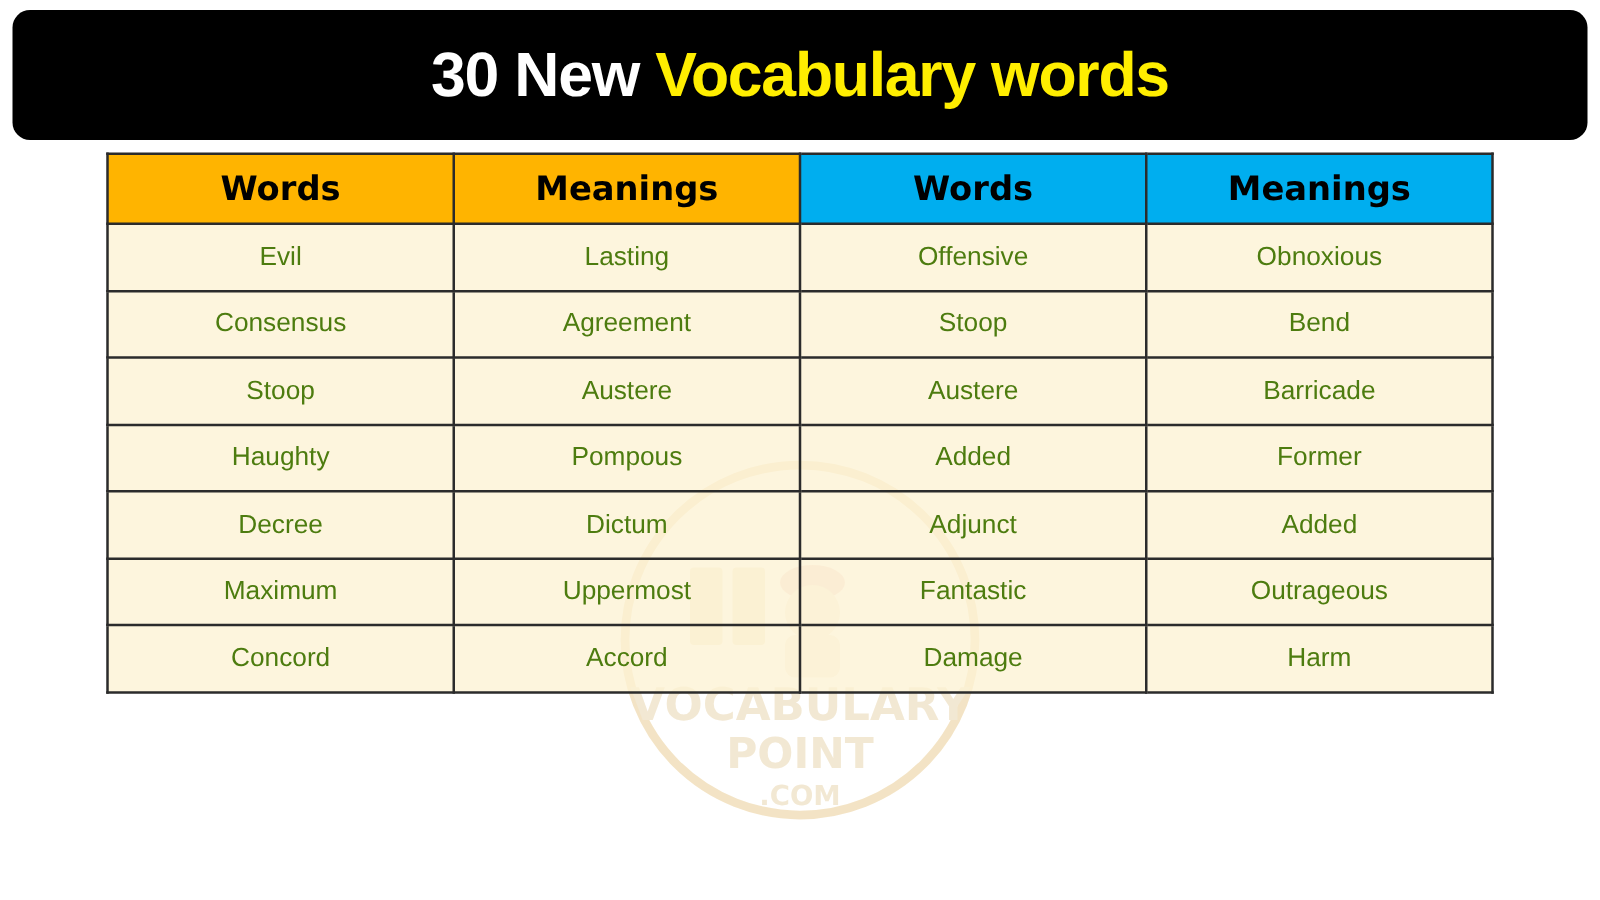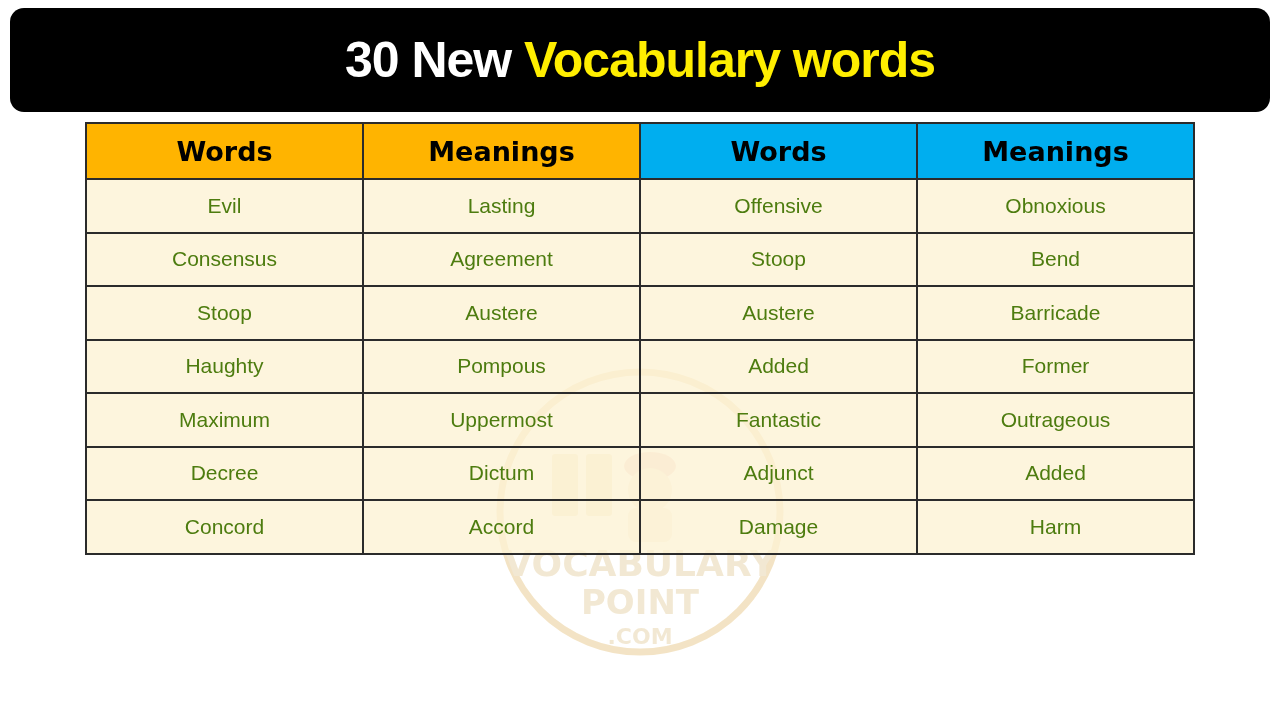--- a/index.html
+++ b/index.html
@@ -156,30 +156,30 @@
           <td class="col-3">Austere</td>
           <td class="col-4">Barricade</td>
         </tr>
         <tr>
           <td class="col-1">Haughty</td>
           <td class="col-2">Pompous</td>
           <td class="col-3">Added</td>
           <td class="col-4">Former</td>
         </tr>
         <tr>
+          <td class="col-1">Decree</td>
+          <td class="col-2">Dictum</td>
+          <td class="col-3">Adjunct</td>
+          <td class="col-4">Added</td>
+        </tr>
+        <tr>
           <td class="col-1">Maximum</td>
           <td class="col-2">Uppermost</td>
           <td class="col-3">Fantastic</td>
           <td class="col-4">Outrageous</td>
-        </tr>
-        <tr>
-          <td class="col-1">Decree</td>
-          <td class="col-2">Dictum</td>
-          <td class="col-3">Adjunct</td>
-          <td class="col-4">Added</td>
         </tr>
         <tr>
           <td class="col-1">Concord</td>
           <td class="col-2">Accord</td>
           <td class="col-3">Damage</td>
           <td class="col-4">Harm</td>
         </tr>
       </tbody>
     </table>
   </div>

